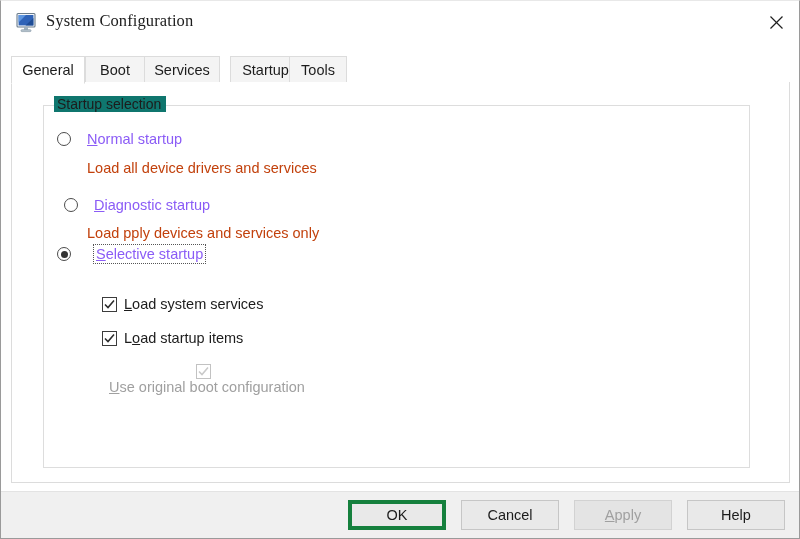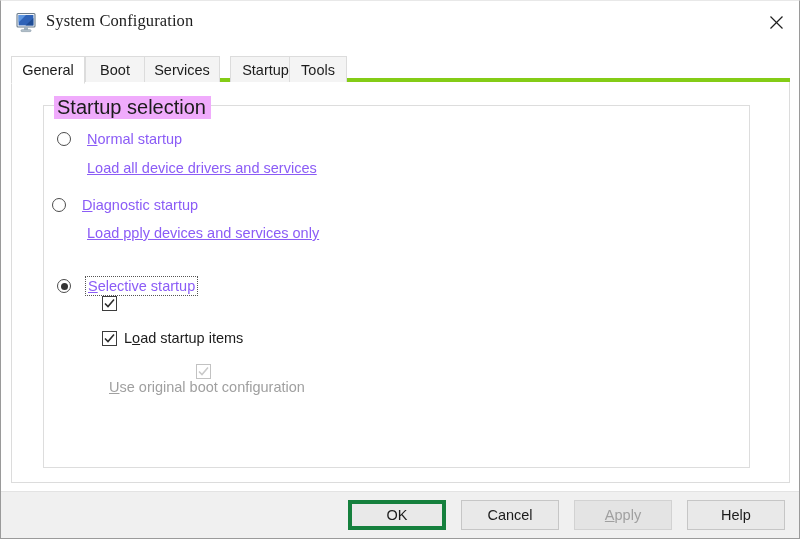--- a/index.html
+++ b/index.html
@@ -64,21 +64,21 @@
   }
   .close-btn svg { display: block; }
 
   
   .tabstrip {
     position: absolute;
     left: 10px;
     top: 55px;
     width: 779px;
     height: 27px;
-    border-bottom: 5px solid #84cc16;
+    border-bottom: 1px solid #84cc16;
     box-sizing: border-box;
   }
   .tab {
     position: absolute;
     top: 0;
     height: 27px;
     box-sizing: border-box;
     display: flex;
     align-items: center;
     justify-content: center;
@@ -119,23 +119,23 @@
     top: 23px;
     width: 707px;
     height: 363px;
     box-sizing: border-box;
     border: 1px solid #dddddd;
   }
   .groupbox-label {
     position: absolute;
     left: 10px;
     top: -10px;
-    background: #f0abfc;
+    background: #0f766e;
     padding: 0 5px 0 3px;
-    font-size: 20px;
+    font-size: 14px;
     color: #1c1c1c;
     white-space: nowrap;
   }
 
   
   .radio-row {
     position: absolute;
     display: flex;
     align-items: center;
     cursor: default;
@@ -170,23 +170,22 @@
   }
   .radio-label.focused {
     outline: 1px dotted #555555;
     outline-offset: 1px;
     padding: 0 1px;
   }
 
   .hint {
     position: absolute;
     font-size: 14.5px;
-    color: #8b5cf6;
-    white-space: nowrap;
-    text-decoration: underline;
+    color: #c2410c;
+    white-space: nowrap;
   }
 
   
   .check-row {
     position: absolute;
     display: flex;
     align-items: center;
     cursor: default;
   }
   .check-mark {
@@ -299,37 +298,38 @@
 
     <div class="groupbox">
       <div class="groupbox-label">Startup selection</div>
 
       <div class="radio-row" style="left:13px; top:25px;">
         <span class="radio-mark"></span>
         <span class="radio-label"><u>N</u><span>ormal startup</span></span>
       </div>
       <div class="hint" style="left:43px; top:54px;">Load all device drivers and services</div>
 
-      <div class="radio-row" style="left:8px; top:91px;">
+      <div class="radio-row" style="left:20px; top:91px;">
         <span class="radio-mark"></span>
         <span class="radio-label"><u>D</u><span>iagnostic startup</span></span>
       </div>
       <div class="hint" style="left:43px; top:119px;">Load pply devices and services only</div>
 
-      <div class="radio-row" style="left:13px; top:172px;">
+      <div class="radio-row" style="left:13px; top:140px;gap:8px;">
         <span class="radio-mark checked"></span>
         <span class="radio-label focused"><u>S</u><span>elective startup</span></span>
       </div>
 
       <div class="check-row" style="left:58px; top:190px;">
         <span class="check-mark">
           <svg width="11" height="11" viewBox="0 0 11 11">
               <polyline points="1,5.4 4,8.6 10,1.4" fill="none" stroke="#2b2b2b" stroke-width="1.5"></polyline>
             </svg>
         </span>
+        <span class="check-label"><u>L</u><span>oad system services</span></span>
       </div>
 
       <div class="check-row" style="left:58px; top:224px;">
         <span class="check-mark">
           <svg width="11" height="11" viewBox="0 0 11 11">
               <polyline points="1,5.4 4,8.6 10,1.4" fill="none" stroke="#2b2b2b" stroke-width="1.5"></polyline>
             </svg>
         </span>
         <span class="check-label"><span>L</span><u>o</u><span>ad startup items</span></span>
       </div>

